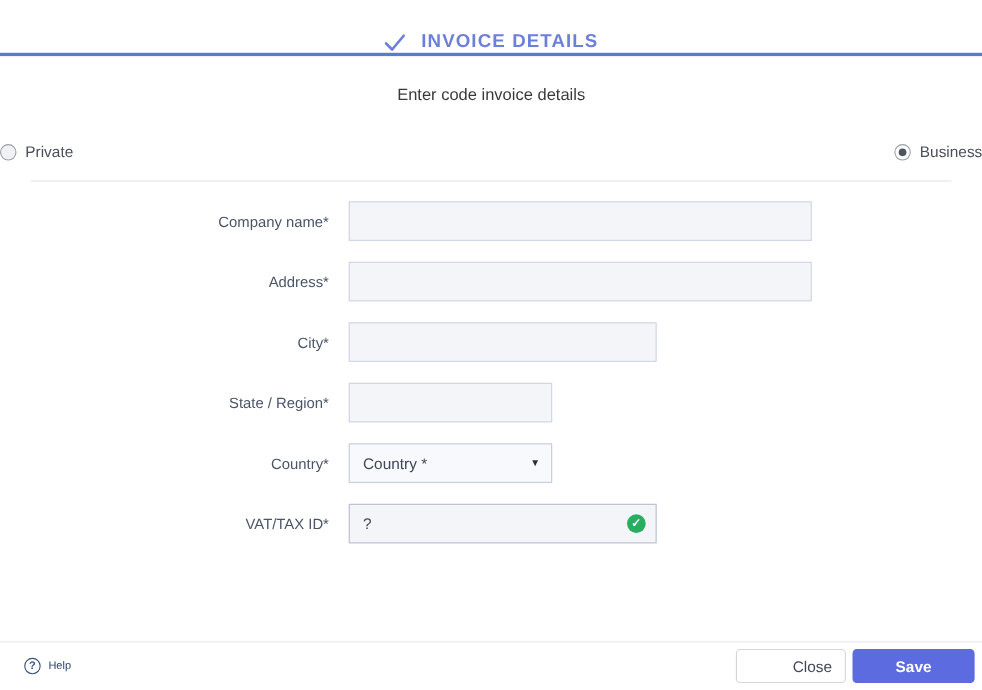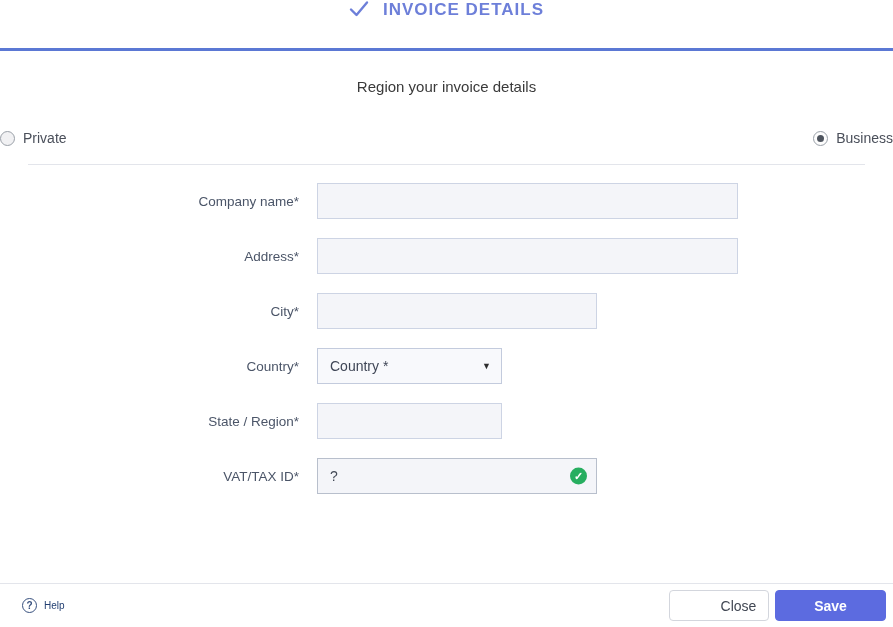--- a/index.html
+++ b/index.html
@@ -6,21 +6,21 @@
   html, body { width: 893px; height: 627px; }
   body {
     font-family: "Liberation Sans", sans-serif;
     background: #ffffff;
     overflow: hidden;
     position: relative;
   }
   
   .header {
     height: 51px;
-    display: flex; align-items: flex-start; justify-content: center;
+    display: flex; align-items: flex-end; justify-content: center;
     gap: 14px;
     border-bottom: 3px solid #5b78d4;
   }
   .header-check svg { display: block; }
   .header-title {
     color: #6d7fd9;
     font-size: 17px;
     font-weight: 600;
     letter-spacing: 1px;
   }
@@ -160,21 +160,21 @@
 
 <div class="header">
   <span class="header-check">
     <svg width="20" height="18" viewBox="0 0 20 18">
       <polyline points="2,9.5 7.5,15 18,2.5" fill="none" stroke="#6d7fd9" stroke-width="2.4" stroke-linecap="round" stroke-linejoin="round"></polyline>
     </svg>
   </span>
   <span class="header-title">INVOICE DETAILS</span>
 </div>
 
-<div class="heading">Region your invoice details</div>
+<div class="heading">Enter code invoice details</div>
 
 <div class="radio-row">
   <label class="radio">
     <span class="radio-circle"></span>
     <span class="radio-label">Private</span>
   </label>
   <label class="radio">
     <span class="radio-circle selected"></span>
     <span class="radio-label">Business</span>
   </label>
@@ -200,33 +200,33 @@
 
   <div class="form-row">
     <label class="field-label">City*</label>
     <span class="field-control w-md">
       <input class="field-input" type="text" value="" style="">
     </span>
   </div>
 
 
   <div class="form-row">
+    <label class="field-label">State / Region*</label>
+    <span class="field-control w-sm">
+      <input class="field-input" type="text" value="" style="">
+    </span>
+  </div>
+
+  <div class="form-row">
     <label class="field-label">Country*</label>
     <span class="field-control w-sm">
       <span class="field-select w-sm">
         <span class="select-value">Country *</span>
         <span class="select-arrow">▼</span>
       </span>
-    </span>
-  </div>
-
-  <div class="form-row">
-    <label class="field-label">State / Region*</label>
-    <span class="field-control w-sm">
-      <input class="field-input" type="text" value="" style="">
     </span>
   </div>
 
   <div class="form-row extra-gap">
     <label class="field-label">VAT/TAX ID*</label>
     <span class="field-control w-md">
       <input class="field-input vat-input" type="text" value="?" style="">
       <span class="valid-icon">✓</span>
     </span>
   </div>

